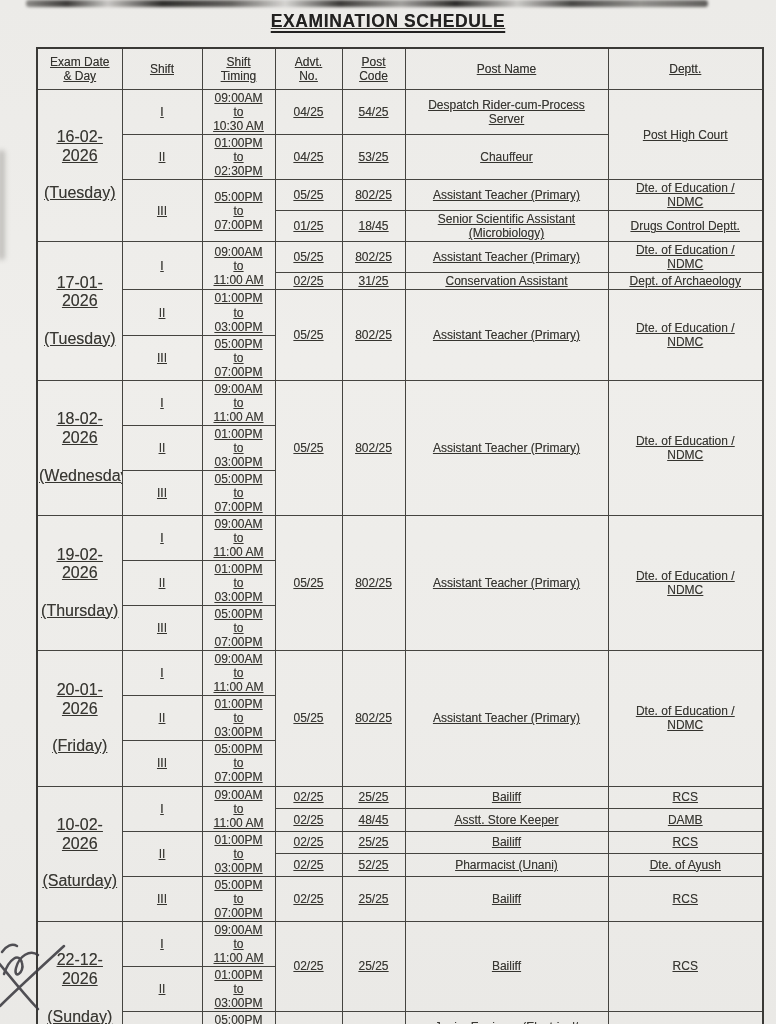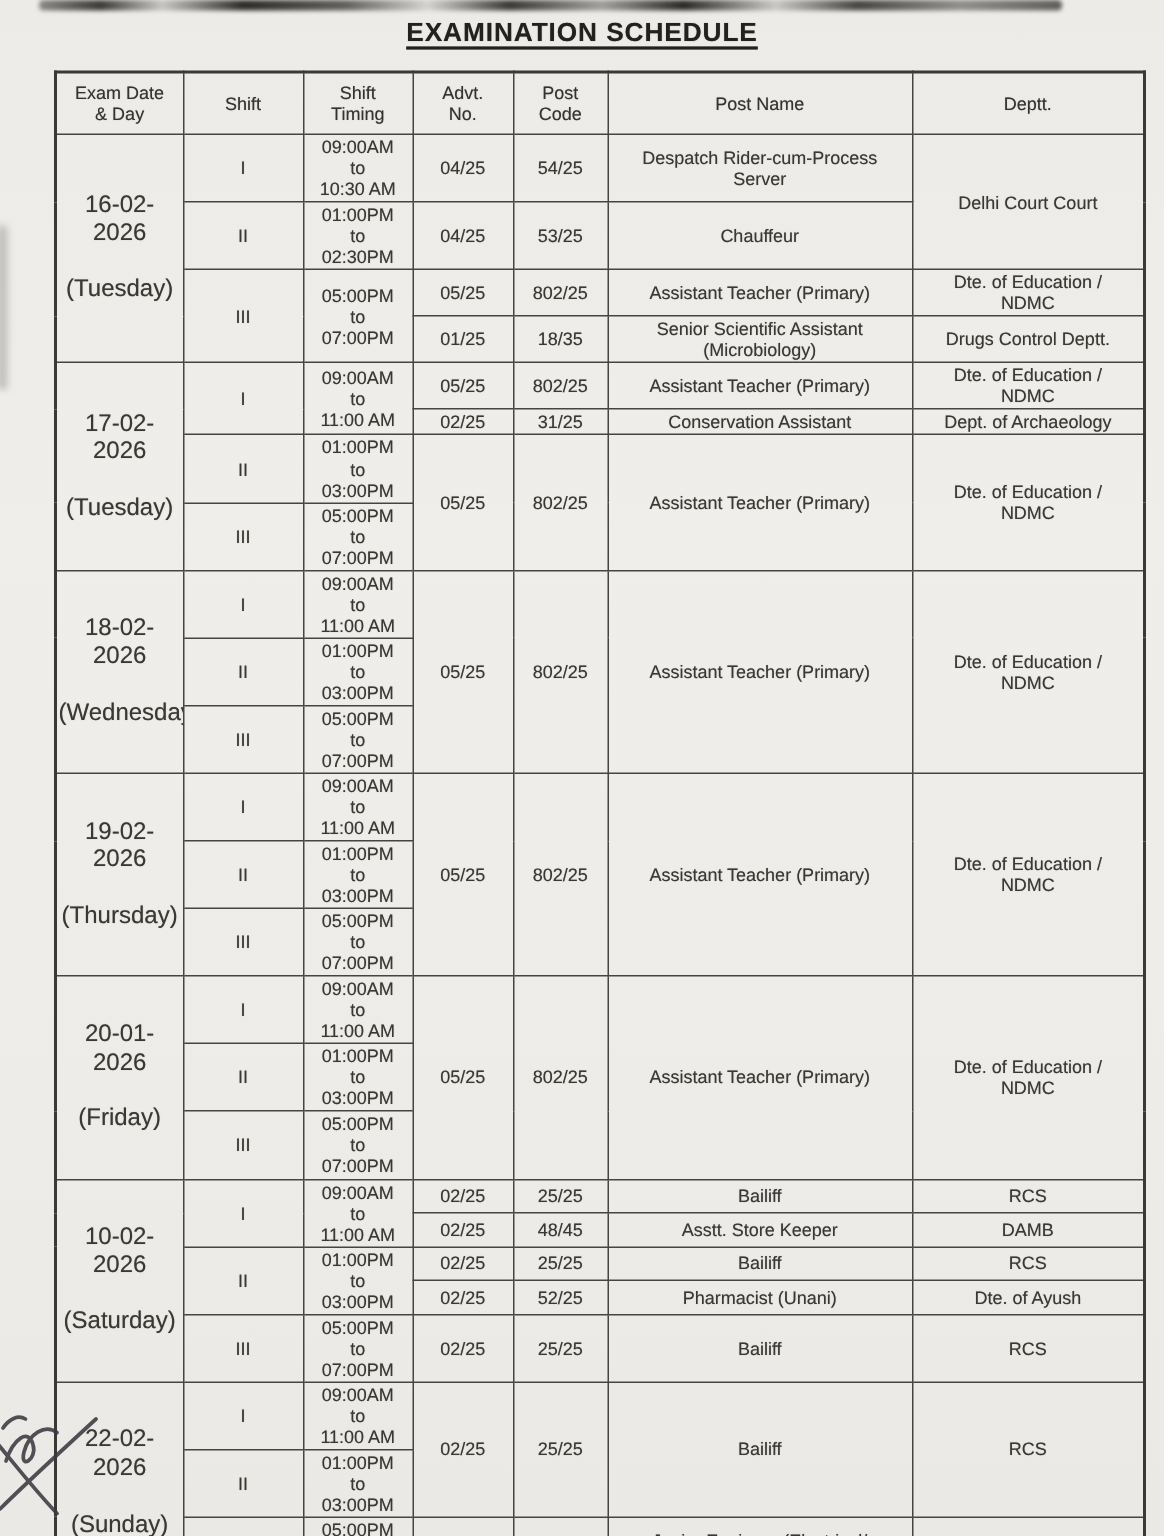--- a/index.html
+++ b/index.html
@@ -2,20 +2,21 @@
 <html><head>
 <meta charset="utf-8">
 <style>
   html,body { margin:0; padding:0; background:#dddcd9; }
   .page {
     position:relative; width:776px; height:1024px; overflow:hidden;
     background:linear-gradient(180deg,#ecebe8 0%, #efeeeb 35%, #edecE9 70%, #eae9e6 100%);
     font-family:"Liberation Sans","DejaVu Sans",sans-serif;
     color:#35342f;
     filter:blur(0.28px);
+    text-decoration:underline;
   }
   .top-smudge {
     position:absolute; top:0; left:26px; width:682px; height:7px;
     background:linear-gradient(90deg,
       rgba(60,58,55,.55) 0%, rgba(30,28,26,.85) 6%, rgba(90,88,85,.25) 12%,
       rgba(25,24,22,.9) 20%, rgba(40,38,36,.7) 30%, rgba(120,118,115,.2) 38%,
       rgba(28,26,24,.85) 46%, rgba(70,68,65,.45) 55%, rgba(22,21,19,.9) 63%,
       rgba(100,98,95,.25) 72%, rgba(30,29,27,.8) 80%, rgba(55,53,50,.5) 90%,
       rgba(35,33,31,.7) 100%);
     filter:blur(1.4px); border-radius:3px;
@@ -97,21 +98,21 @@
           <div>(Tuesday)</div>
         </td>
         <td>I</td>
         <td class="c-time">09:00AM
 to
 10:30 AM</td>
         <td>04/25</td>
         <td>54/25</td>
         <td>Despatch Rider-cum-Process
 Server</td>
-        <td rowspan="2">Delhi Court Court</td>
+        <td rowspan="2">Post High Court</td>
       </tr>
       <tr>
         <td>II</td>
         <td class="c-time">01:00PM
 to
 02:30PM</td>
         <td>04/25</td>
         <td>53/25</td>
         <td>Chauffeur</td>
       </tr>
@@ -121,29 +122,29 @@
 to
 07:00PM</td>
         <td>05/25</td>
         <td>802/25</td>
         <td>Assistant Teacher (Primary)</td>
         <td>Dte. of Education /
 NDMC</td>
       </tr>
       <tr>
         <td>01/25</td>
-        <td>18/35</td>
+        <td>18/45</td>
         <td>Senior Scientific Assistant
 (Microbiology)</td>
         <td>Drugs Control Deptt.</td>
       </tr>
 
       <tr>
         <td rowspan="4" class="c-date">
-          <div>17-02-2026</div>
+          <div>17-01-2026</div>
           <div>(Tuesday)</div>
         </td>
         <td rowspan="2">I</td>
         <td rowspan="2" class="c-time">09:00AM
 to
 11:00 AM</td>
         <td>05/25</td>
         <td>802/25</td>
         <td>Assistant Teacher (Primary)</td>
         <td>Dte. of Education /
@@ -299,21 +300,21 @@
 to
 07:00PM</td>
         <td>02/25</td>
         <td>25/25</td>
         <td>Bailiff</td>
         <td>RCS</td>
       </tr>
 
       <tr>
         <td rowspan="3" class="c-date">
-          <div>22-02-2026</div>
+          <div>22-12-2026</div>
           <div>(Sunday)</div>
         </td>
         <td>I</td>
         <td class="c-time">09:00AM
 to
 11:00 AM</td>
         <td rowspan="2">02/25</td>
         <td rowspan="2">25/25</td>
         <td rowspan="2">Bailiff</td>
         <td rowspan="2">RCS</td>

